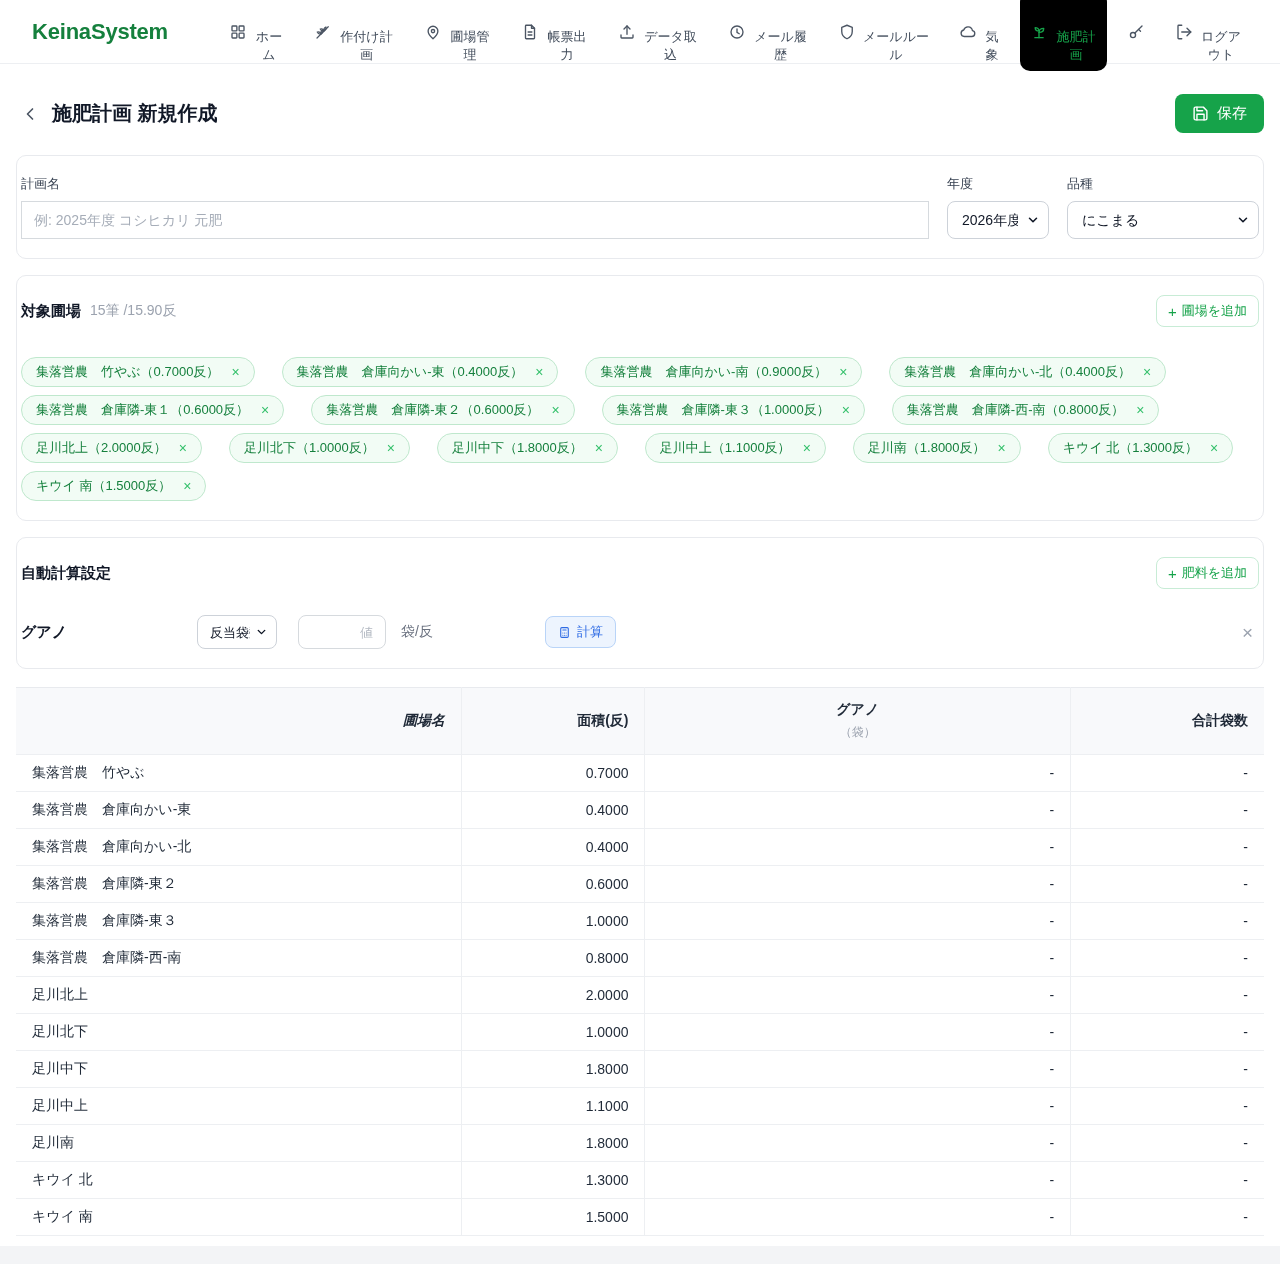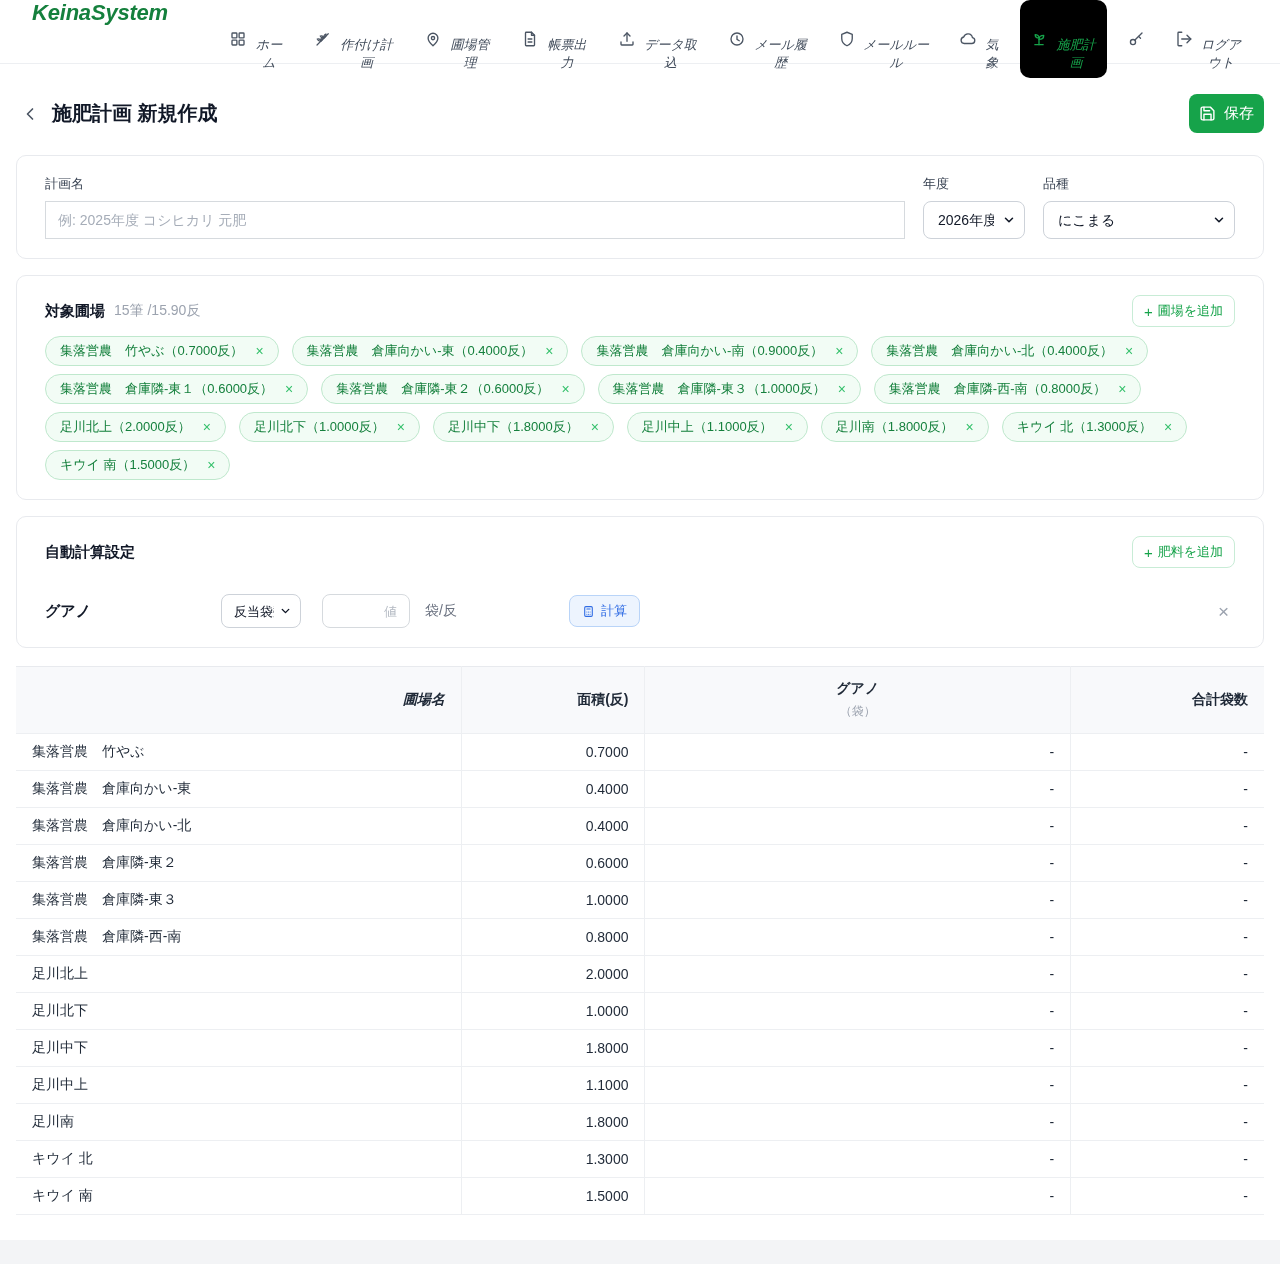--- a/index.html
+++ b/index.html
@@ -8,22 +8,22 @@
   body {
     background: #f3f4f6;
     font-family: "Liberation Sans", "DejaVu Sans", sans-serif;
     color: #1f2937;
     -webkit-font-smoothing: antialiased;
   }
   .app { width: 1280px; background: #fff; margin: 0 auto; min-height: 1240px; }
 
   
   .topnav {
-    height: 64px; display: flex; align-items: flex-start;
-    padding: 0 28px 0 32px; background: #fff; border-bottom: 1px solid #edeff2; font-style: italic;
+    height: 64px; display: flex; align-items: center;
+    padding: 0 28px 0 32px; background: #fff; border-bottom: 1px solid #edeff2;
   }
   .brand { font-size: 22px; font-weight: 700; color: #15803d; letter-spacing: -0.2px; white-space: nowrap; cursor: pointer; }
   .nav-items { display: flex; align-items: center; margin-left: auto; gap: 10px; }
   .nav-item {
     display: flex; align-items: center; gap: 7px;
     padding: 7px 10px; border-radius: 10px; cursor: pointer;
     color: #404b5a; font-size: 13px; line-height: 1.35; background: transparent;
   }
   .nav-item .icon { flex: 0 0 auto; color: #4b5563; }
   .nav-item.active { background: #000000; color: #16a34a; }
@@ -43,25 +43,25 @@
   .icon svg { display: block; }
 
   
   .content { padding: 0 16px 10px; }
   .page-header { display: flex; align-items: center; margin: 30px 0 22px; }
   .back-btn { border: none; background: none; cursor: pointer; color: #4b5563; display: inline-flex; padding: 4px; margin-right: 8px; }
   .page-title { font-size: 20px; font-weight: 700; color: #111827; }
   .save-btn {
     margin-left: auto; display: inline-flex; align-items: center; gap: 8px;
     background: #16a34a; color: #fff; border: none; border-radius: 8px;
-    font-size: 15px; font-weight: 500; padding: 10px 10px; cursor: pointer;
+    font-size: 15px; font-weight: 500; padding: 10px 17px; cursor: pointer;
     font-family: inherit;
   }
 
-  .card { border: 1px solid #e8eaee; border-radius: 10px; padding: 19px 28px; margin-bottom: 16px; background: #fff; }
+  .card { border: 1px solid #e8eaee; border-radius: 10px; padding: 19px 4px; margin-bottom: 16px; background: #fff; }
 
   
   .form-row { display: flex; align-items: flex-start; gap: 18px; }
   .form-field label { display: block; font-size: 13px; font-weight: 500; color: #374151; margin-bottom: 8px; }
   .grow { flex: 1 1 auto; }
   .text-input {
     width: 100%; height: 38px; border: 1px solid #d6dade; border-radius: 0;
     padding: 0 12px; font-size: 14px; color: #1f2937; font-family: inherit; background: #fff; outline: none;
   }
   .text-input::placeholder { color: #a6adb8; }
@@ -79,21 +79,21 @@
   .section-head { display: flex; align-items: center; }
   .section-title { font-size: 15px; font-weight: 700; color: #111827; }
   .section-sub { font-size: 14px; color: #9ca3af; margin-left: 9px; }
   .add-btn {
     margin-left: auto; display: inline-flex; align-items: center; gap: 5px;
     background: #fff; color: #16a34a; border: 1px solid #c8ecd6; border-radius: 8px;
     font-size: 13px; padding: 6px 11px; cursor: pointer; font-family: inherit;
   }
   .add-btn .plus { font-size: 15px; line-height: 1; }
 
-  .tags { display: flex; flex-wrap: wrap; gap: 8px 13px; margin-top: 9px; }
+  .tags { display: flex; flex-wrap: wrap; gap: 8px 27px; margin-top: 30px; }
   .tag {
     display: inline-flex; align-items: center; gap: 12px;
     background: #f2fcf5; border: 1px solid #bfe8cd; border-radius: 9999px;
     color: #15803d; font-size: 13px; padding: 5px 14px; cursor: default;
   }
   .tag .tag-x { color: #34c06b; font-size: 14px; cursor: pointer; line-height: 1; }
 
   
   .fert-row { display: flex; align-items: center; margin-top: 26px; }
   .fert-name { font-size: 15px; font-weight: 700; color: #111827; width: 176px; }

